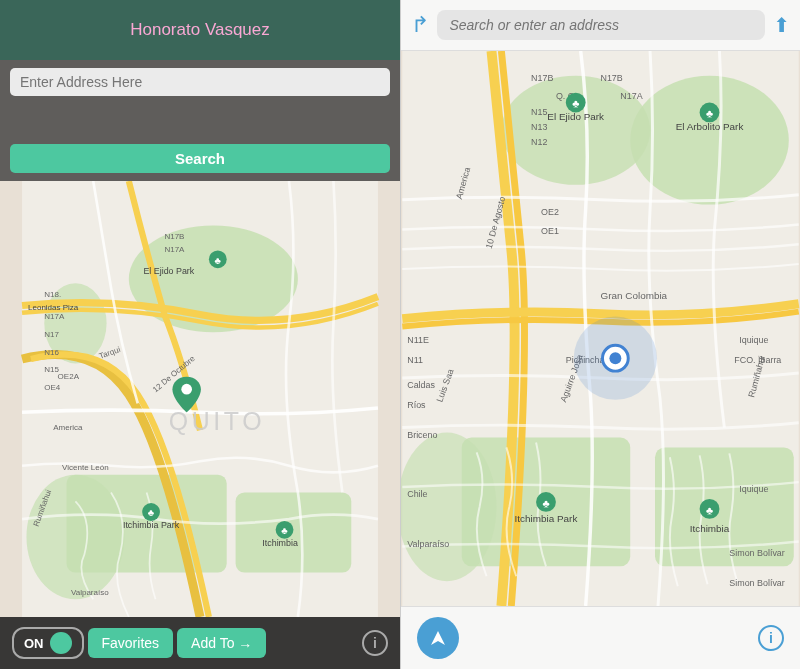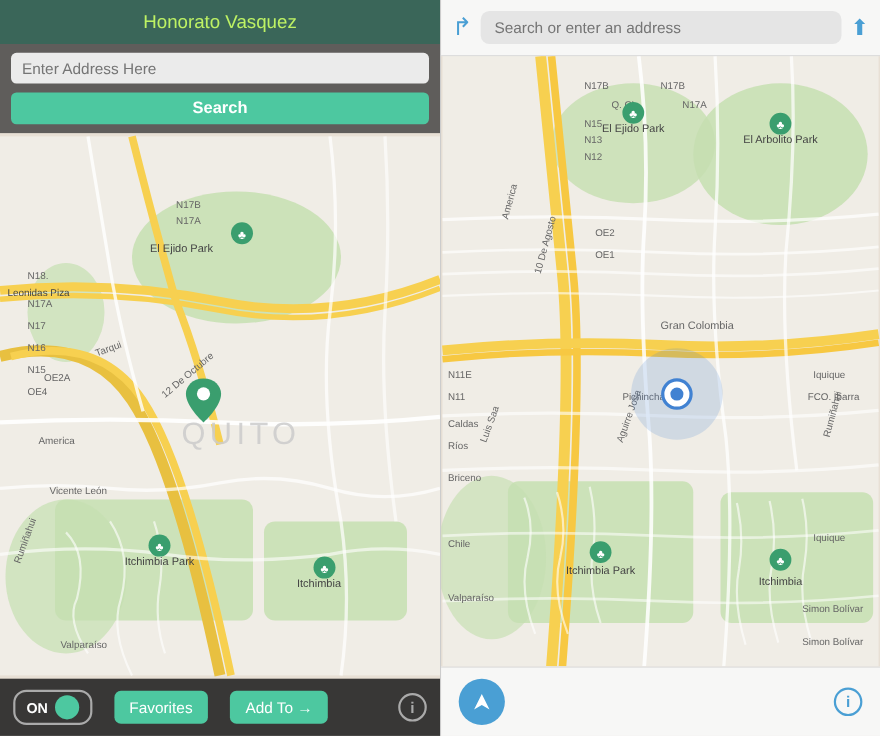--- a/index.html
+++ b/index.html
@@ -17,23 +17,23 @@
       height: 669px;
       display: flex;
       flex-direction: column;
       position: relative;
       background: #e8e0d5;
       overflow: hidden;
     }
 
     .left-header {
       background: #3a6659;
-      color: #bef264;
+      color: #f9a8d4;
       text-align: center;
-      padding: 10px;
+      padding: 20px;
       font-size: 17px;
       font-weight: 500;
       z-index: 10;
       position: relative;
     }
 
     .left-search-bar {
       background: rgba(50,50,50,0.75);
       padding: 8px 10px;
       display: flex;
@@ -56,36 +56,37 @@
 
     .left-search-btn {
       background: #4dc8a0;
       color: white;
       border: none;
       border-radius: 5px;
       padding: 6px 14px;
       font-size: 15px;
       font-weight: 600;
       cursor: pointer;
+      margin-top: 40px;
     }
 
     
     .map-left {
       flex: 1;
       position: relative;
       overflow: hidden;
     }
 
     
     .left-bottom-bar {
       background: rgba(40,40,40,0.92);
       display: flex;
       align-items: center;
       padding: 10px 12px;
-      gap: 20px;
+      gap: 4px;
       z-index: 10;
       position: relative;
     }
 
     .toggle-on {
       background: transparent;
       border: 2px solid #aaa;
       border-radius: 12px;
       padding: 3px 10px;
       color: white;
@@ -164,20 +165,21 @@
 
     .right-search-box {
       flex: 1;
       background: #e5e5e5;
       border: none;
       border-radius: 8px;
       padding: 7px 12px;
       font-size: 14px;
       color: #aaa;
       outline: none;
+      font-style: italic;
     }
 
     .share-btn {
       background: transparent;
       border: none;
       cursor: pointer;
       color: #4a9fd4;
       font-size: 20px;
     }
 

